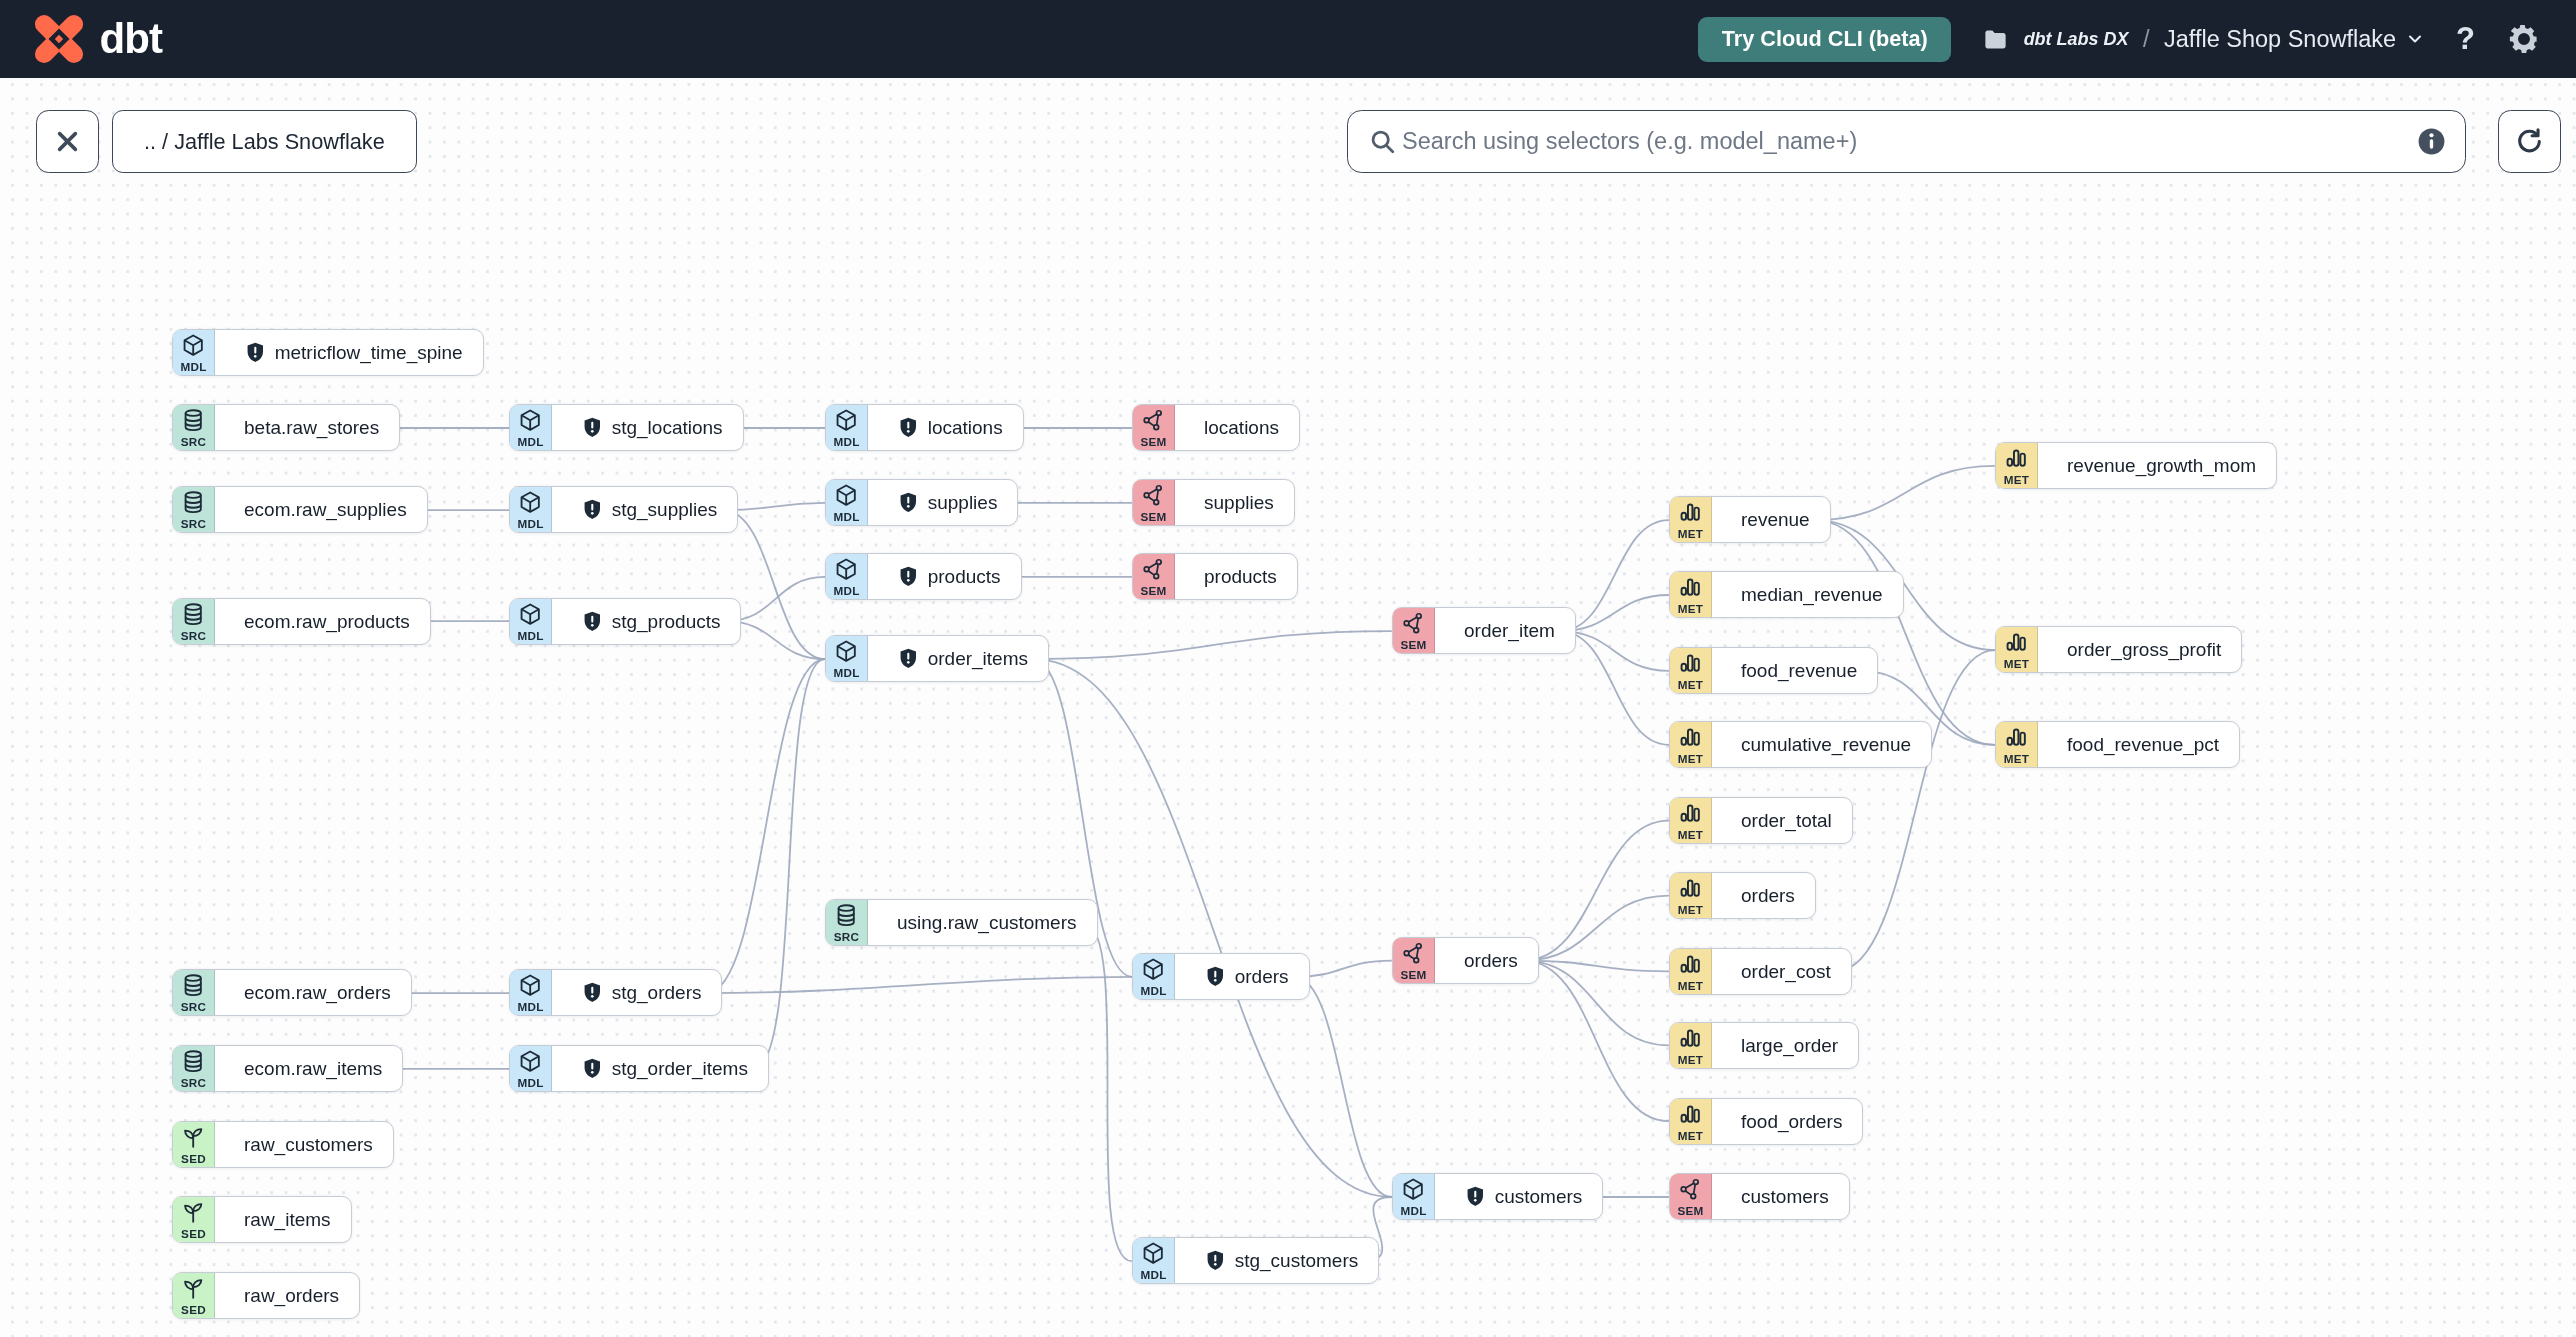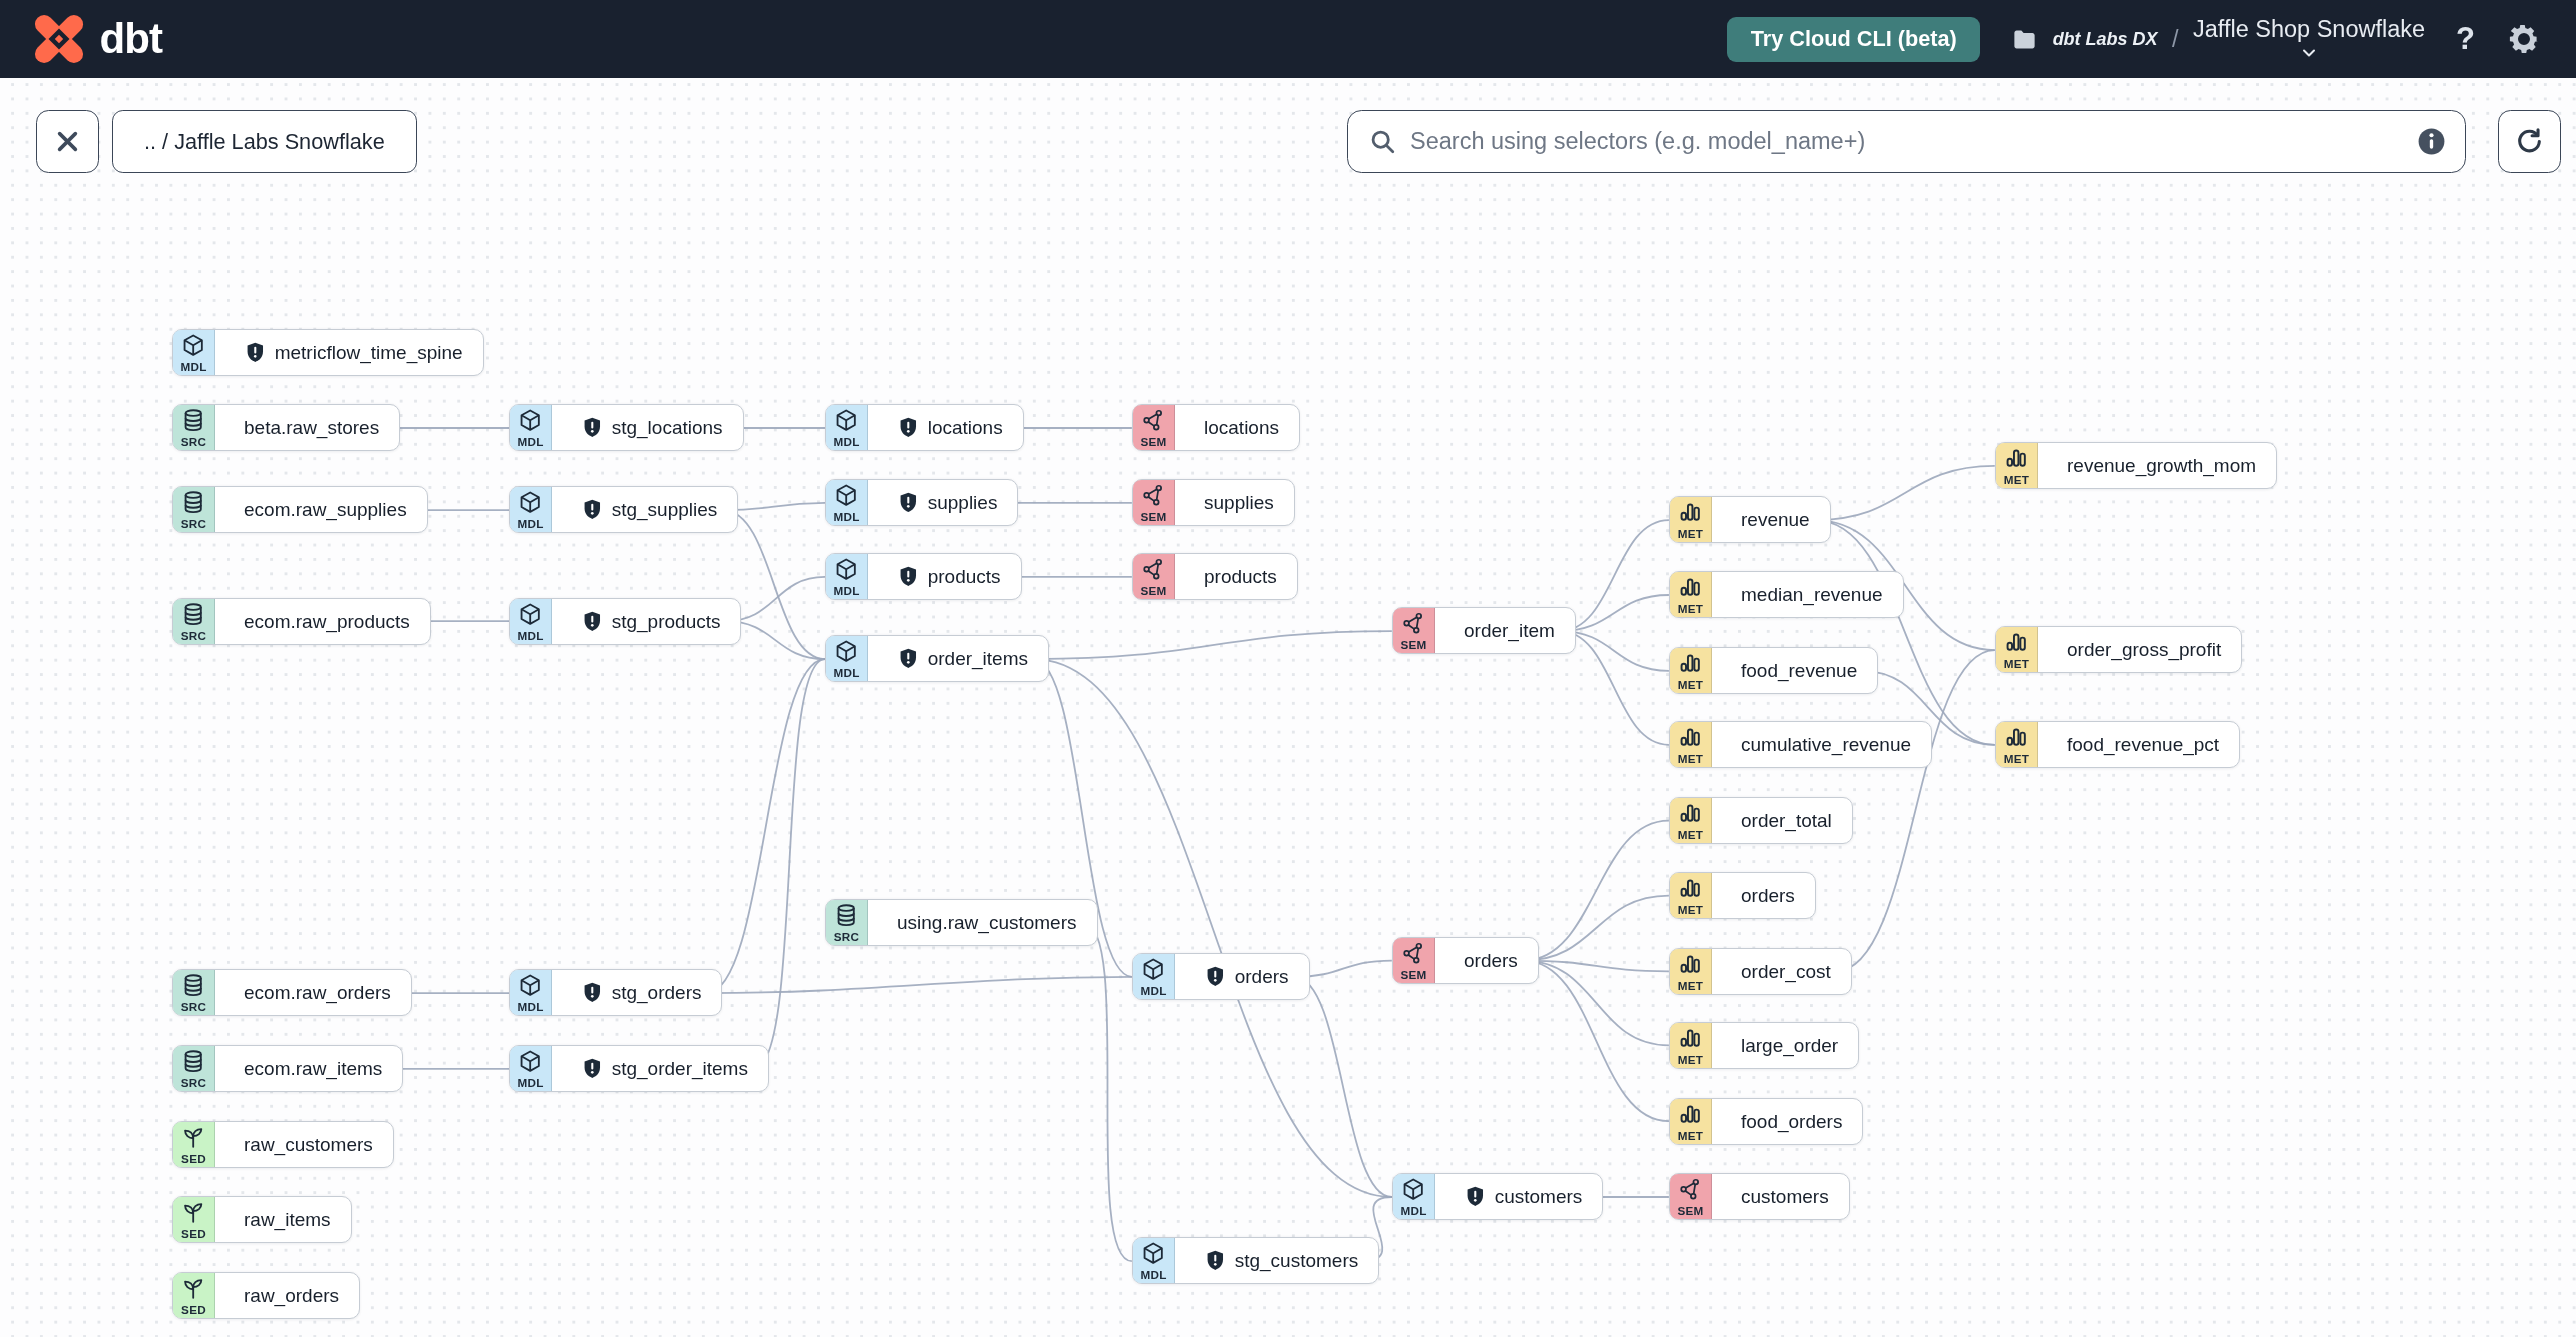--- a/index.html
+++ b/index.html
@@ -12,39 +12,39 @@
   .logo { display:flex; align-items:center; gap:12.6px; margin-left:31px; cursor:pointer; }
   .logo-text { color:#FFFFFF; font-weight:700; font-size:42px; letter-spacing:-0.9px; }
   .nav { display:flex; align-items:center; gap:45px; margin-left:60px; }
   .nav-item { color:#EDF1F6; font-size:23.5px; font-weight:600; display:flex; align-items:center; gap:7.2px; cursor:pointer; }
   .header-right { margin-left:auto; display:flex; align-items:center; gap:31px; margin-right:34px; }
   .cta-btn { background:#3F7D7B; color:#FFFFFF; border:none; border-radius:9px; height:45px;
              padding:0 23.5px; font-size:21.7px; font-weight:600; font-family:inherit; cursor:pointer; }
   .acct-crumb { display:flex; align-items:center; gap:14.4px; color:#EDF1F6; }
   .acct-name { font-size:18px; font-weight:700;font-style:italic; }
   .acct-sep { font-size:23.5px; color:#8D97A7; }
-  .proj-name { font-size:23.5px; font-weight:400; color:#E8ECF2; display:flex; align-items:center; cursor:pointer;flex-direction:column; }
+  .proj-name { font-size:23.5px; font-weight:400; color:#E8ECF2; display:flex; align-items:center; gap:9px; cursor:pointer; }
   .help-glyph { font-size:31px; font-weight:700; color:#DDE3EB; cursor:pointer; }
   .icon-btn { display:flex; align-items:center; justify-content:center; cursor:pointer; }
 
   
   .canvas { position:absolute; inset:0; width:2576px; height:1338px; z-index:0; background:#FDFDFE;
             background-image:radial-gradient(#E4E7EB 1.4px, transparent 1.4px);
             background-size:14.4px 14.4px; background-position:5.4px 5.4px; }
   .edge-layer { position:absolute; left:0; top:0; z-index:1; }
   .edge-layer path { stroke:#9CA7BB; stroke-width:2; fill:none; opacity:0.9; }
 
   
   .tool { position:absolute; z-index:4; background:#FFFFFF; border:1.8px solid #3B4657; border-radius:12.6px; }
   .close-btn { left:36px; top:110px; width:63px; height:63px; display:flex; align-items:center; justify-content:center; cursor:pointer; }
   .crumb-pill { left:112px; top:110px; height:63px; display:flex; align-items:center; padding:0 31px;
                 font-size:21.7px; color:#1D2633; border-radius:10.8px; cursor:pointer; }
   .search-wrap { left:1347px; top:110px; width:1119px; height:63px; border-radius:14.4px;
                  display:flex; align-items:center; padding:0 18px 0 20px; }
-  .search-wrap input { flex:1; border:none; outline:none; font-size:23.5px; color:#1D2633; margin-left:13px;
+  .search-wrap input { flex:1; border:none; outline:none; font-size:23.5px; color:#1D2633; margin-left:5px;
                        font-family:inherit; background:transparent; }
   .search-wrap input::placeholder { color:#6E7785; }
   .refresh-btn { left:2498px; top:110px; width:63px; height:63px; display:flex; align-items:center; justify-content:center; cursor:pointer; }
 
   
   .node { position:absolute; display:inline-flex; align-items:stretch; height:47px; background:#FFFFFF;
           border:1.4px solid #C6CCD4; border-radius:10px; box-shadow:0 0.9px 2.7px rgba(20,30,45,.07);
           z-index:2; cursor:pointer; }
   .badge { width:42px; display:flex; flex-direction:column; align-items:center; justify-content:center;
            border-radius:8.1px 0 0 8.1px; border-right:0.9px solid rgba(25,40,55,.16); padding-top:1.8px; }

